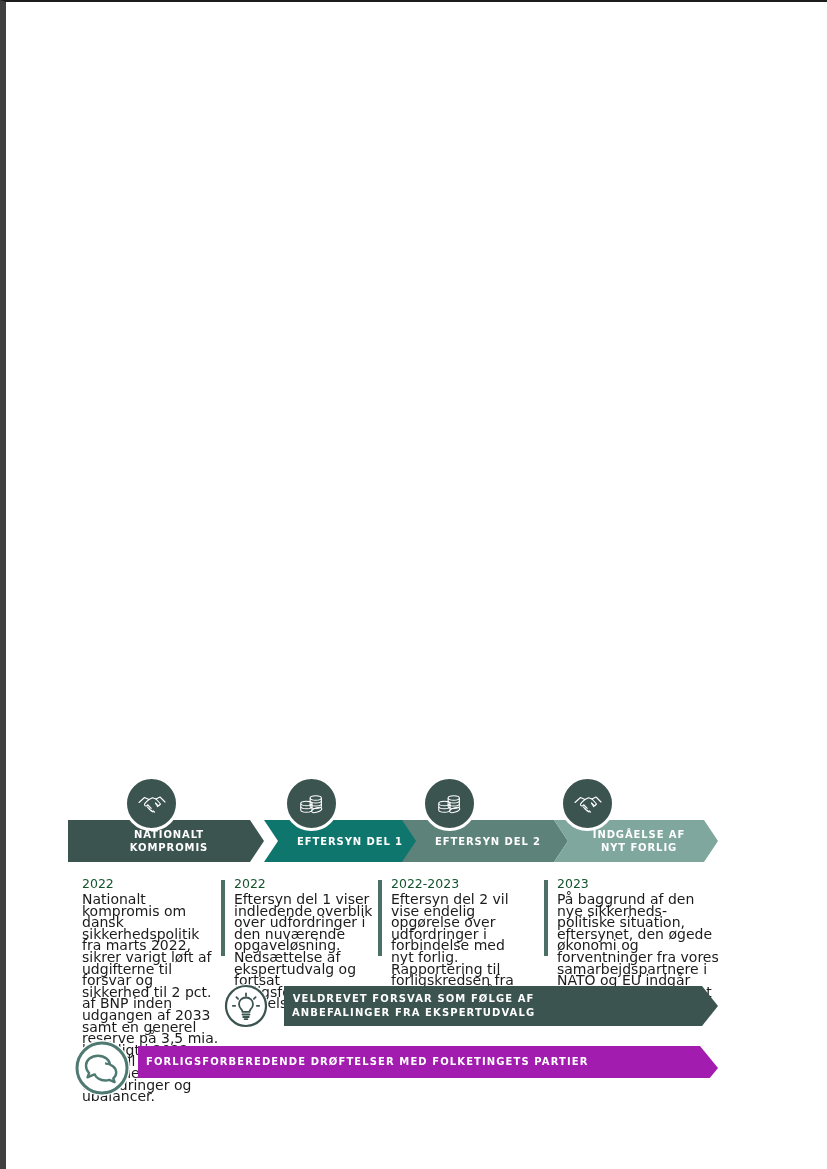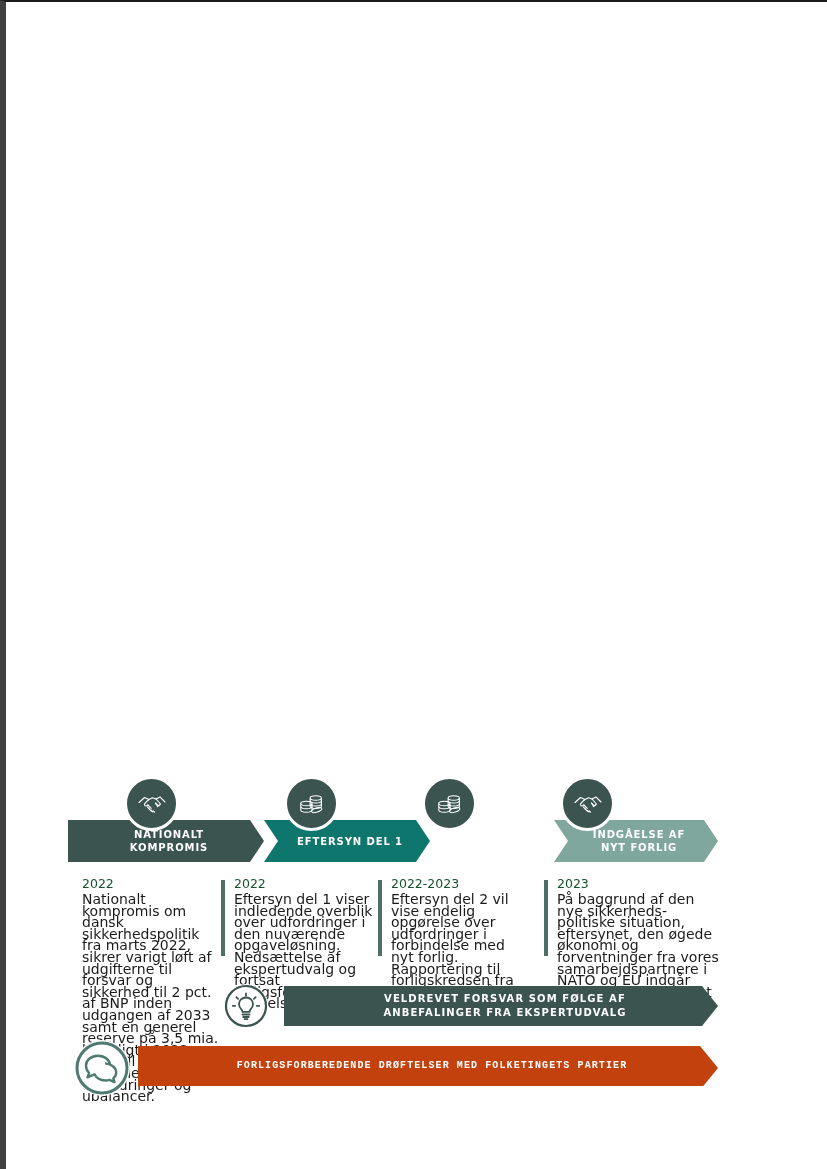--- a/index.html
+++ b/index.html
@@ -136,21 +136,21 @@
     border-radius: 50%;
     background: #ffffff;
     display: flex;
     align-items: center;
     justify-content: center;
   }
   .banner-bar {
     position: absolute;
     display: flex;
     align-items: center;
-    justify-content: center;
+    justify-content: flex-start;
     box-sizing: border-box;
   }
   .banner-bar .banner-label {
     color: #ffffff;
     font-size: 10px;
     font-weight: bold;
     letter-spacing: 1.1px;
     text-align: center;
     line-height: 14px;
     white-space: pre-line;
@@ -223,20 +223,23 @@
       </div>
     </div>
 
     <div class="arrow-bar">
       <div class="arrow-seg" style="left:0px; width:196px; background:#3c5450; clip-path: polygon(0 0, 182px 0, 196px 21px, 182px 42px, 0 42px);">
         <span class="seg-label">NATIONALT
 KOMPROMIS</span>
       </div>
       <div class="arrow-seg" style="left:196px; width:166px; background:#0f766e; clip-path: polygon(0 0, 152px 0, 166px 21px, 152px 42px, 0 42px, 14px 21px);">
         <span class="seg-label">EFTERSYN DEL 1</span>
+      </div>
+      <div class="arrow-seg" style="left:334px; width:166px; background:#5d8279; clip-path: polygon(0 0, 152px 0, 166px 21px, 152px 42px, 0 42px, 14px 21px);">
+        <span class="seg-label">EFTERSYN DEL 2</span>
       </div>
       <div class="arrow-seg" style="left:486px; width:164px; background:#7fa79e; clip-path: polygon(0 0, 150px 0, 164px 21px, 150px 42px, 0 42px, 14px 21px);">
         <span class="seg-label">INDGÅELSE AF
 NYT FORLIG</span>
       </div>
     </div>
 
     <div class="col" style="left:14px; width:140px;">
       <div class="col-inner">
         <p class="year">2022</p>
@@ -290,19 +293,19 @@
     </div>
 
     <div class="banner" style="left:0; top:268px; width:650px; height:56px;">
       <div class="banner-icon" style="left:6px; top:0px; width:56px; height:56px;">
         <svg width="56" height="56" viewBox="0 0 56 56" fill="none">
           <circle cx="28" cy="28" r="25" stroke="#4f7a72" stroke-width="3" fill="none"></circle>
           <path d="M12 25.5 c0-5.5 5.4-9.8 12-9.8 s12 4.3 12 9.8 c0 5.5-5.4 9.8-12 9.8 -1.5 0-2.9-.2-4.2-.6 l-6.3 2.6 1.6-4.3 c-1.9-1.8-3.1-4.3-3.1-7.5z" fill="#ffffff" stroke="#4f7a72" stroke-width="2.4" stroke-linejoin="round"></path>
           <path d="M31 23.4 c6.3 .3 11.2 4.3 11.2 9.1 0 2.3-1.1 4.4-2.9 6 l1.3 3.6 -5.3-2.2 c-1.2 .4-2.5 .6-3.9 .6 -5.4 0-9.9-3-11-7" fill="#ffffff" stroke="#4f7a72" stroke-width="2.4" stroke-linejoin="round"></path>
         </svg>
       </div>
-      <div class="banner-bar" style="left:70px; top:6px; width:580px; height:40px; background:#c2410c; clip-path: polygon(0 0, 562px 0, 580px 22px, 562px 44px, 0 44px); font-family: Liberation Mono, monospace;">
+      <div class="banner-bar" style="left:70px; top:6px; width:580px; height:32px; background:#a21caf; clip-path: polygon(0 0, 562px 0, 580px 22px, 562px 44px, 0 44px);">
         <span class="banner-label">FORLIGSFORBEREDENDE DRØFTELSER MED FOLKETINGETS PARTIER</span>
       </div>
     </div>
 
   </div>
 </div>
 
 </body></html>

